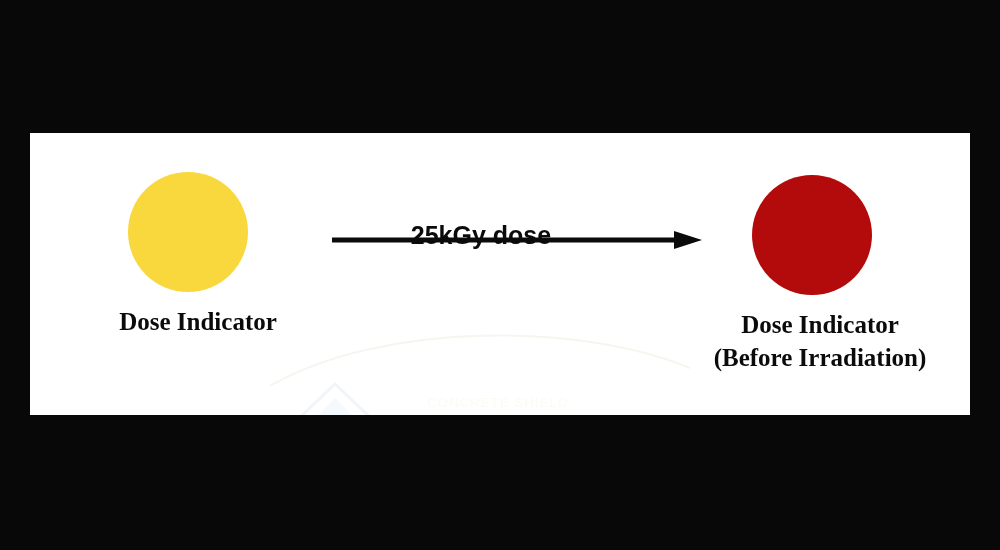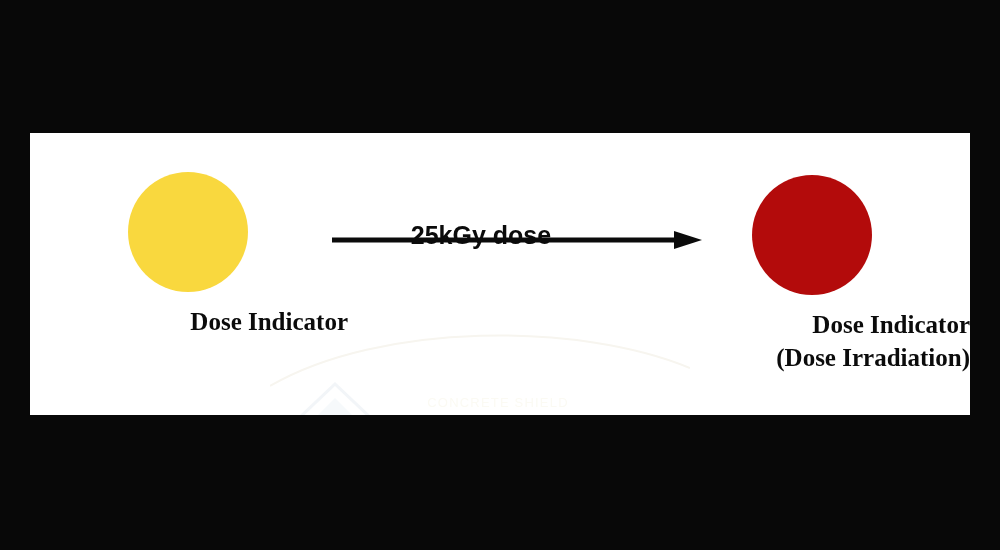--- a/index.html
+++ b/index.html
@@ -70,21 +70,21 @@
   #dot-after {
     left: 722px;
     top: 42px;
     width: 120px;
     height: 120px;
     background: #B30B0B;
   }
   
   .caption {
     position: absolute;
-    text-align: right;
+    text-align: center;
     font-family: "Liberation Serif", serif;
     font-weight: bold;
     font-size: 25px;
     line-height: 33px;
     color: #0b0b0b;
     white-space: nowrap;
   }
   #caption-before {
     left: 18px;
     top: 172px;
@@ -141,17 +141,17 @@
 
     <div id="arrow-label">25kGy dose</div>
     <svg id="arrow" viewBox="0 0 372 24">
       <line x1="2" y1="12" x2="348" y2="12" stroke="#0b0b0b" stroke-width="5"></line>
       <polygon points="344,3 372,12 344,21" fill="#0b0b0b"></polygon>
     </svg>
 
     <div class="dot" id="dot-after" style="background: rgb(179, 11, 11);"></div>
     <div class="caption" id="caption-after">
       <span class="caption-line">Dose Indicator</span>
-      <span class="caption-line">(Dose Irradiation)</span>
+      <span class="caption-line">(Before Irradiation)</span>
     </div>
 
   </div>
 </div>
 
 </body></html>

